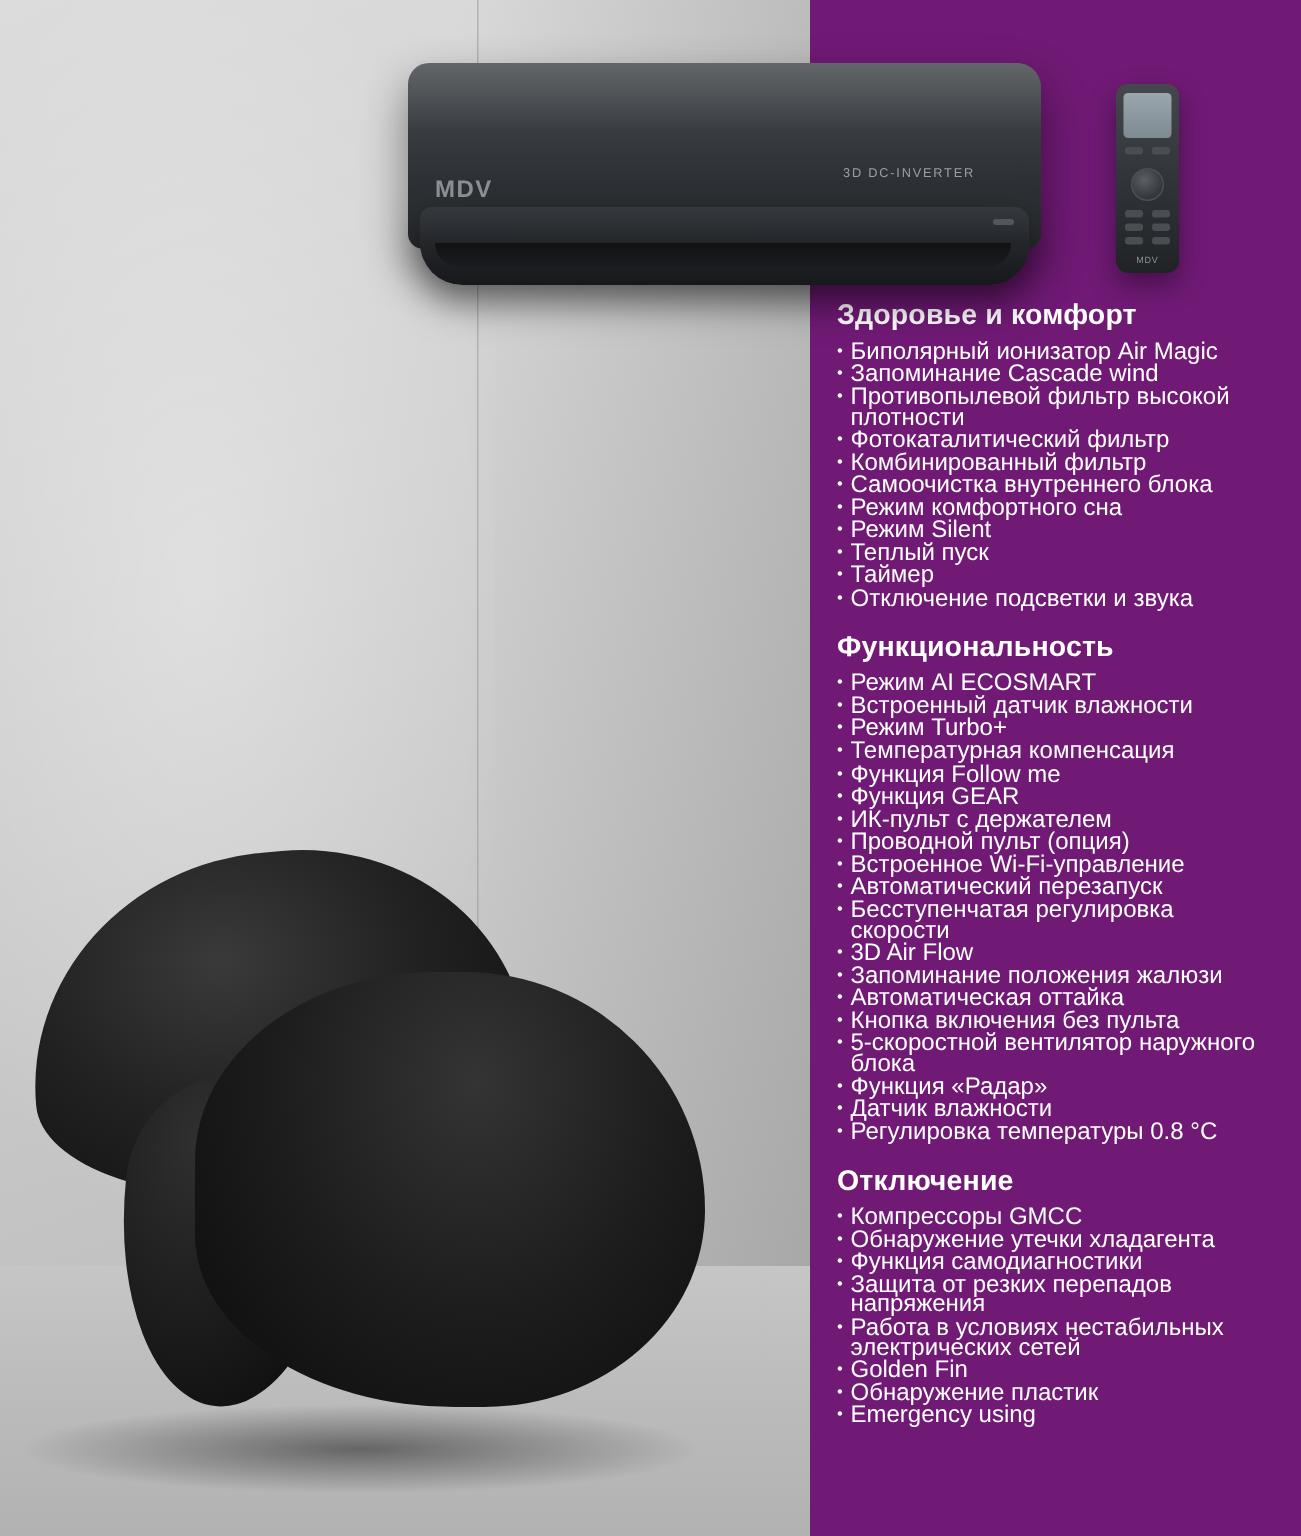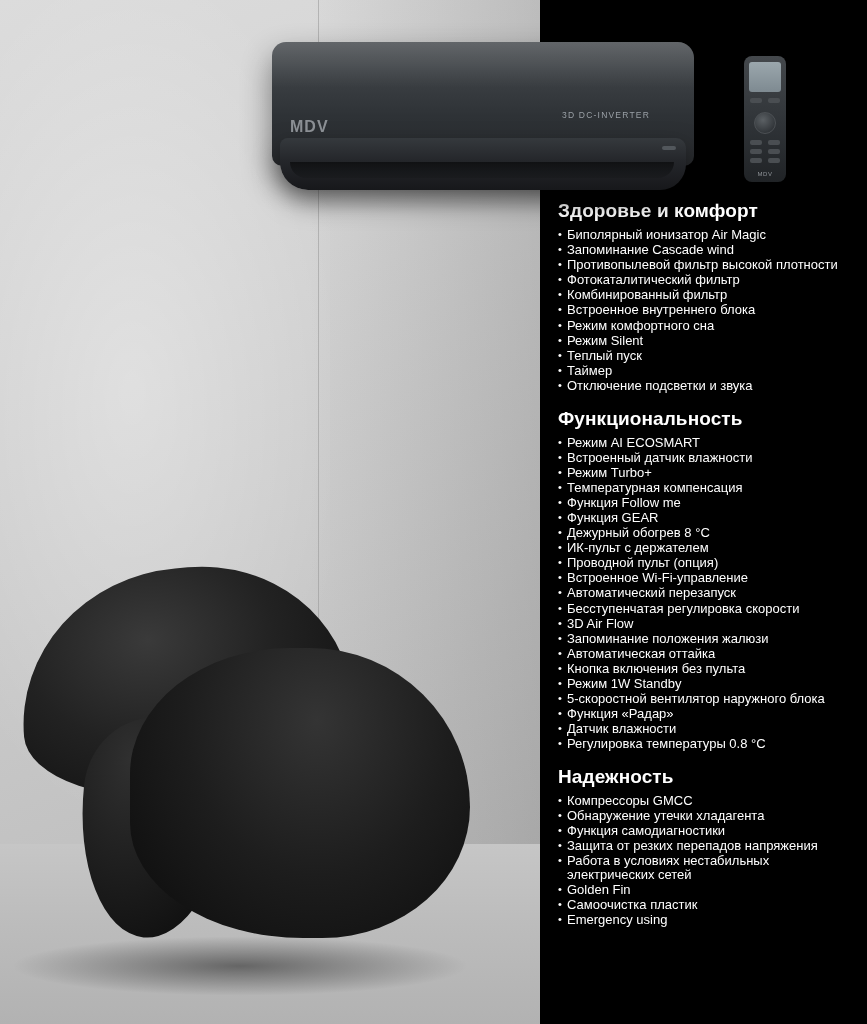--- a/index.html
+++ b/index.html
@@ -82,34 +82,34 @@
     width: 460px; height: 60px;
     background: radial-gradient(ellipse at 50% 50%, rgba(0,0,0,0.45) 0%, rgba(0,0,0,0.0) 70%);
     border-radius: 50%;
   }
 
   
   .panel {
     position: absolute;
     right: 0; top: 0;
     width: 327px; height: 1024px;
-    background: #000000;
+    background: #701a75;
     color: #ffffff;
     padding: 200px 18px 0 18px;
   }
   .panel h2 {
     font-size: 19px;
     font-weight: bold;
     margin: 0 0 6px 0;
     letter-spacing: 0.1px;
   }
   .panel .group { margin-bottom: 15px; }
   .panel ul { list-style: none; }
   .panel li {
-    font-size: 13px;
+    font-size: 16px;
     line-height: 13.6px;
     padding-left: 9px;
     position: relative;
     margin-bottom: 1.5px;
   }
   .panel li::before {
     content: "•";
     position: absolute;
     left: 0; top: 0;
     font-size: 11px;
@@ -246,64 +246,62 @@
   <div class="panel">
     <div id="sections">
         <div class="group">
           <h2>Здоровье и комфорт</h2>
           <ul>
             <li>Биполярный ионизатор Air Magic</li>
             <li>Запоминание Cascade wind</li>
             <li>Противопылевой фильтр высокой плотности</li>
             <li>Фотокаталитический фильтр</li>
             <li>Комбинированный фильтр</li>
-            <li>Встроенное внутреннего блока</li>
+            <li>Самоочистка внутреннего блока</li>
             <li>Режим комфортного сна</li>
             <li>Режим Silent</li>
             <li>Теплый пуск</li>
             <li>Таймер</li>
             <li>Отключение подсветки и звука</li>
           </ul>
         </div>
         <div class="group">
           <h2>Функциональность</h2>
           <ul>
             <li>Режим AI ECOSMART</li>
             <li>Встроенный датчик влажности</li>
             <li>Режим Turbo+</li>
             <li>Температурная компенсация</li>
             <li>Функция Follow me</li>
             <li>Функция GEAR</li>
-            <li>Дежурный обогрев 8 °C</li>
             <li>ИК-пульт с держателем</li>
             <li>Проводной пульт (опция)</li>
             <li>Встроенное Wi-Fi-управление</li>
             <li>Автоматический перезапуск</li>
             <li>Бесступенчатая регулировка скорости</li>
             <li>3D Air Flow</li>
             <li>Запоминание положения жалюзи</li>
             <li>Автоматическая оттайка</li>
             <li>Кнопка включения без пульта</li>
-            <li>Режим 1W Standby</li>
             <li>5-скоростной вентилятор наружного блока</li>
             <li>Функция «Радар»</li>
             <li>Датчик влажности</li>
             <li>Регулировка температуры 0.8 °C</li>
           </ul>
         </div>
         <div class="group">
-          <h2>Надежность</h2>
+          <h2>Отключение</h2>
           <ul>
             <li>Компрессоры GMCC</li>
             <li>Обнаружение утечки хладагента</li>
             <li>Функция самодиагностики</li>
             <li>Защита от резких перепадов напряжения</li>
             <li>Работа в условиях нестабильных электрических сетей</li>
             <li>Golden Fin</li>
-            <li>Самоочистка пластик</li>
+            <li>Обнаружение пластик</li>
             <li>Emergency using</li>
           </ul>
         </div>
       </div>
   </div>
 
   <div class="ac">
     <div class="body"></div>
     <div class="vent"></div>
     <div class="vent-lip"></div>

